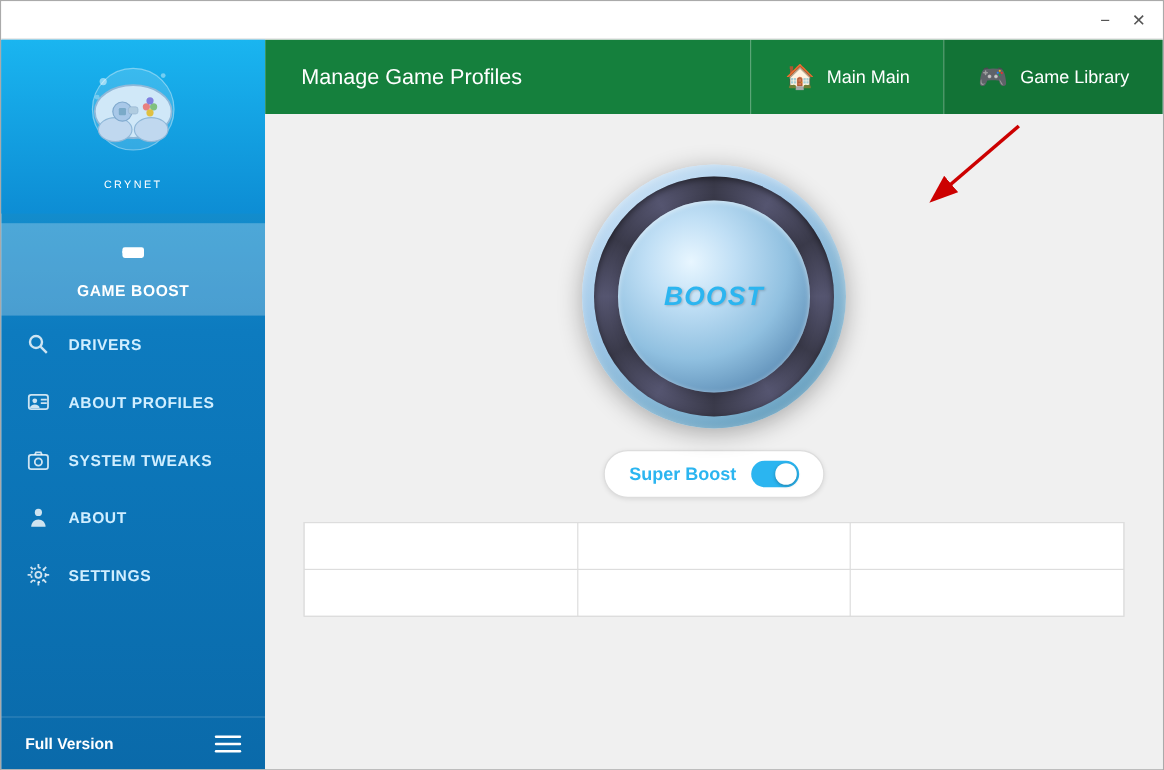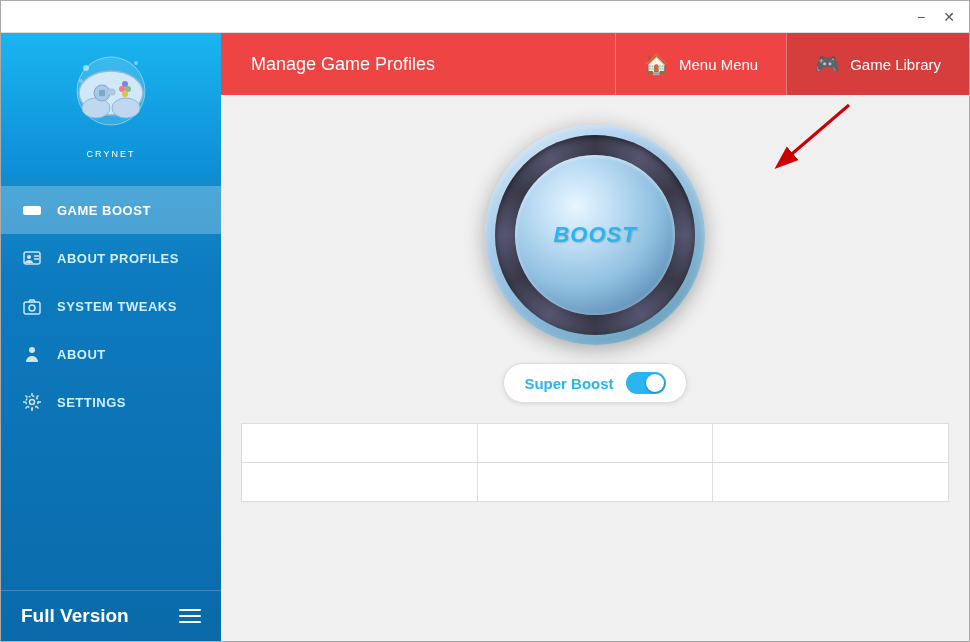--- a/index.html
+++ b/index.html
@@ -21,47 +21,47 @@
     .sidebar-logo { height: 145px; display: flex; flex-direction: column; align-items: center; justify-content: center; padding: 16px; background: linear-gradient(180deg, #1ab5f0 0%, #0d8dd4 100%); }
 
     .logo-icon { width: 90px; height: 80px; }
 
     .logo-title { color: #fff; font-size: 9px; font-weight: 300; letter-spacing: 2px; margin-top: 16px; text-align: center; }
     .logo-title-big { color: #fff; font-size: 18px; font-weight: 800; letter-spacing: 1px; text-transform: uppercase; }
 
     .sidebar-nav { flex: 1; padding: 8px 0; }
 
     .nav-item { display: flex; align-items: center; gap: 14px; padding: 13px 20px; color: #d0eeff; cursor: pointer; font-size: 13px; font-weight: 600; letter-spacing: 0.5px; transition: background 0.15s; }
-    .nav-item.active { background: rgba(255,255,255,0.25); color: #fff; }
+    .nav-item.active { background: rgba(255,255,255,0.25); color: #fff; flex-direction: column; }
 
     .nav-icon { width: 22px; height: 22px; display: flex; align-items: center; justify-content: center; flex-shrink: 0; }
 
-    .sidebar-footer { padding: 14px 20px; color: #fff; font-size: 19px; font-weight: 600; display: flex; align-items: center; justify-content: space-between; border-top: 1px solid rgba(255,255,255,0.2); }
+    .sidebar-footer { padding: 14px 20px; color: #fff; font-size: 13px; font-weight: 600; display: flex; align-items: center; justify-content: space-between; border-top: 1px solid rgba(255,255,255,0.2); }
 
     .hamburger { display: flex; flex-direction: column; gap: 4px; cursor: pointer; }
     .hamburger span { display: block; width: 22px; height: 2px; background: #fff; border-radius: 2px; }
 
     
     .content { flex: 1; display: flex; flex-direction: column; background: #f5f5f5; }
 
     
-    .top-bar { height: 62px; background: #ef4444; display: flex; align-items: center; }
+    .top-bar { height: 62px; background: #15803d; display: flex; align-items: center; }
 
     .page-title-section { flex: 1; display: flex; align-items: center; padding: 0 30px; }
     .page-title-text { color: #fff; font-size: 18px; font-weight: 400; }
 
     .top-nav { display: flex; height: 100%; }
 
     .top-nav-item { display: flex; align-items: center; gap: 10px; padding: 0 28px; color: #fff; font-size: 15px; font-weight: 500; cursor: pointer; border-left: 1px solid rgba(255,255,255,0.3); }
     .top-nav-item.active { background: rgba(0,0,0,0.1); }
 
     .top-nav-icon { font-size: 20px; }
 
     
-    .content-body { flex: 1; display: flex; flex-direction: column; align-items: center; padding: 20px; position: relative; background: #f0f0f0; }
+    .content-body { flex: 1; display: flex; flex-direction: column; align-items: center; padding: 32px; position: relative; background: #f0f0f0; }
 
     
     .boost-section { display: flex; flex-direction: column; align-items: center; margin-top: 10px; }
 
     .boost-dial-outer { width: 220px; height: 220px; border-radius: 50%; background: radial-gradient(circle at 40% 35%, #e8f4ff 0%, #c5dff5 30%, #a0c8e8 50%, #7aaecc 70%, #4a8aaa 85%, #2d6a8a 100%); box-shadow: 0 4px 20px rgba(0,0,0,0.3), inset 0 2px 8px rgba(255,255,255,0.5); display: flex; align-items: center; justify-content: center; position: relative; }
 
     .boost-dial-ring { width: 200px; height: 200px; border-radius: 50%; background: conic-gradient(#3a3a4a 0deg, #555570 30deg, #3a3a4a 60deg, #555570 90deg, #3a3a4a 120deg, #555570 150deg, #3a3a4a 180deg, #555570 210deg, #3a3a4a 240deg, #555570 270deg, #3a3a4a 300deg, #555570 330deg, #3a3a4a 360deg); display: flex; align-items: center; justify-content: center; box-shadow: inset 0 2px 6px rgba(0,0,0,0.5); }
 
     .boost-dial-inner { width: 160px; height: 160px; border-radius: 50%; background: radial-gradient(circle at 38% 32%, #e8f6ff 0%, #c0dff5 25%, #90c0e0 55%, #6090b8 80%, #4070a0 100%); box-shadow: 0 2px 8px rgba(0,0,0,0.2), inset 0 1px 4px rgba(255,255,255,0.6); display: flex; align-items: center; justify-content: center; }
 
@@ -131,20 +131,29 @@
               <rect x="4" y="9" width="4" height="2" rx="1" fill="white" opacity="0.8"></rect>
               <circle cx="13" cy="9" r="1" fill="white"></circle>
               <circle cx="15" cy="11" r="1" fill="white"></circle>
               <circle cx="11" cy="11" r="1" fill="white"></circle>
               <circle cx="13" cy="13" r="1" fill="white"></circle>
             </svg>
           </div>
           <span>GAME BOOST</span>
         </div>
 
+        <div class="nav-item">
+          <div class="nav-icon">
+            <svg width="20" height="20" viewBox="0 0 20 20" fill="none" stroke="rgba(255,255,255,0.8)" stroke-width="2">
+              <circle cx="8" cy="8" r="5"></circle>
+              <line x1="12" y1="12" x2="17" y2="17"></line>
+            </svg>
+          </div>
+          <span>DRIVERS</span>
+        </div>
 
         <div class="nav-item">
           <div class="nav-icon">
             <svg width="20" height="20" viewBox="0 0 20 20" fill="rgba(255,255,255,0.8)">
               <rect x="2" y="4" width="16" height="12" rx="2" fill="none" stroke="rgba(255,255,255,0.8)" stroke-width="1.5"></rect>
               <circle cx="7" cy="9" r="2" fill="rgba(255,255,255,0.8)"></circle>
               <path d="M3 15c0-2 2-3 4-3s4 1 4 3" fill="rgba(255,255,255,0.8)"></path>
               <line x1="12" y1="8" x2="17" y2="8" stroke="rgba(255,255,255,0.8)" stroke-width="1.5"></line>
               <line x1="12" y1="11" x2="17" y2="11" stroke="rgba(255,255,255,0.8)" stroke-width="1.5"></line>
             </svg>
@@ -198,21 +207,21 @@
 
     <div class="content">
 
       <div class="top-bar">
         <div class="page-title-section">
           <span class="page-title-text">Manage Game Profiles</span>
         </div>
         <div class="top-nav">
           <div class="top-nav-item">
             <span class="top-nav-icon">🏠</span>
-            <span>Menu Menu</span>
+            <span>Main Main</span>
           </div>
           <div class="top-nav-item active">
             <span class="top-nav-icon">🎮</span>
             <span>Game Library</span>
           </div>
         </div>
       </div>
 
       <div class="content-body">
 

